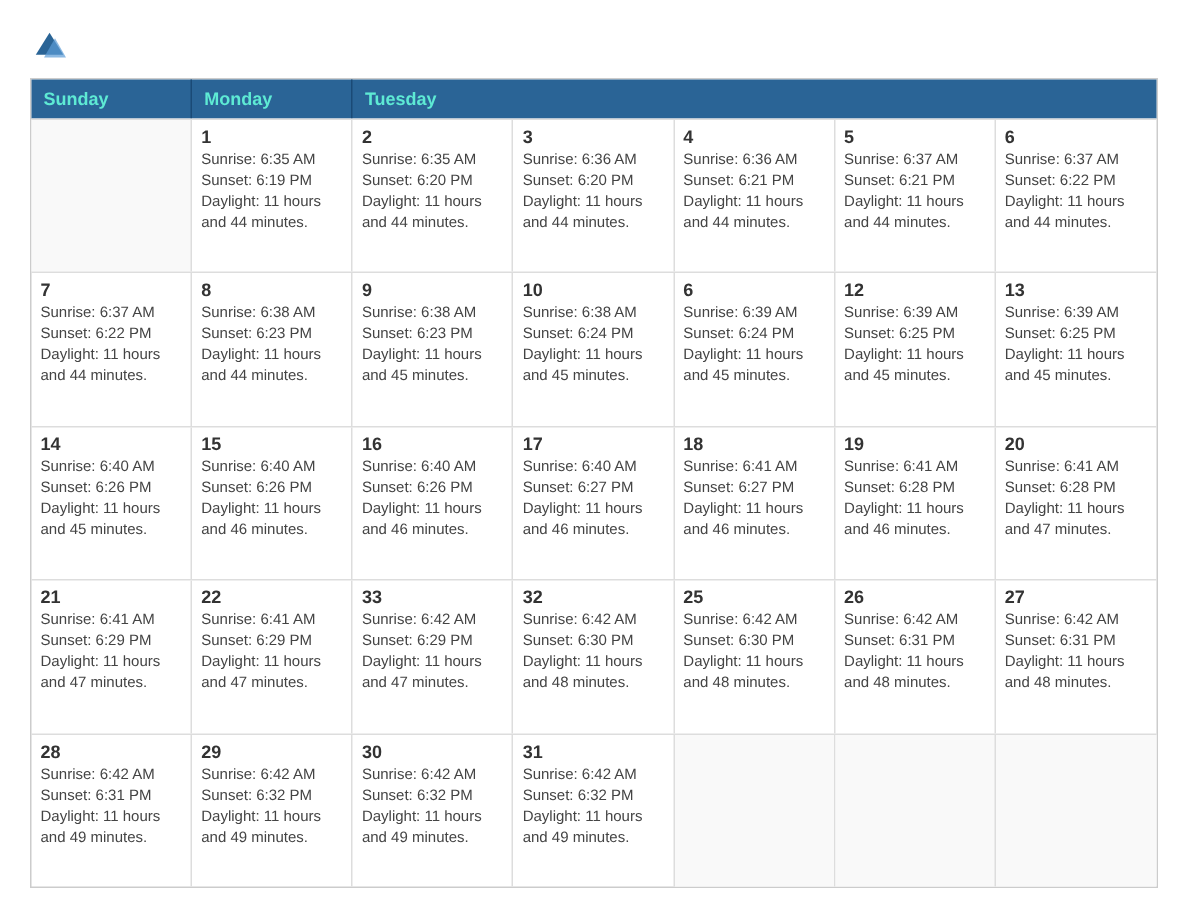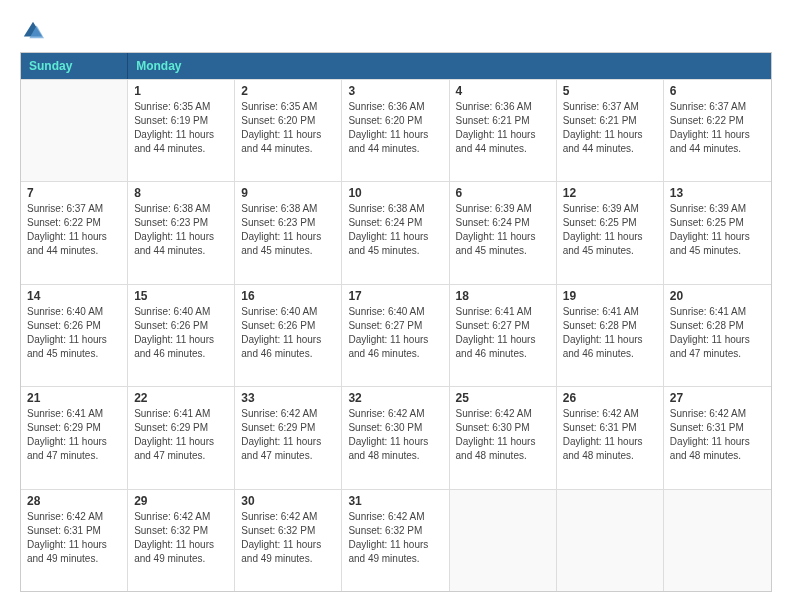--- a/index.html
+++ b/index.html
@@ -130,20 +130,21 @@
     <div class="title-section">
       <div class="month-title"></div>
       <div class="subtitle"></div>
     </div>
   </div>
 
   <div class="calendar">
     <div class="cal-header">
     <div class="cal-header-cell">Sunday</div>
         <div class="cal-header-cell">Monday</div>
+        <div class="cal-header-cell">Tuesday</div>
       </div>
     <div class="cal-body">
     <div class="cal-row">
           <div class="cal-cell empty"></div>
           <div class="cal-cell">
             <div class="day-num">1</div>
             <div class="cell-info">Sunrise: 6:35 AM<br>Sunset: 6:19 PM<br>Daylight: 11 hours and 44 minutes.</div>
           </div>
           <div class="cal-cell">
             <div class="day-num">2</div>

